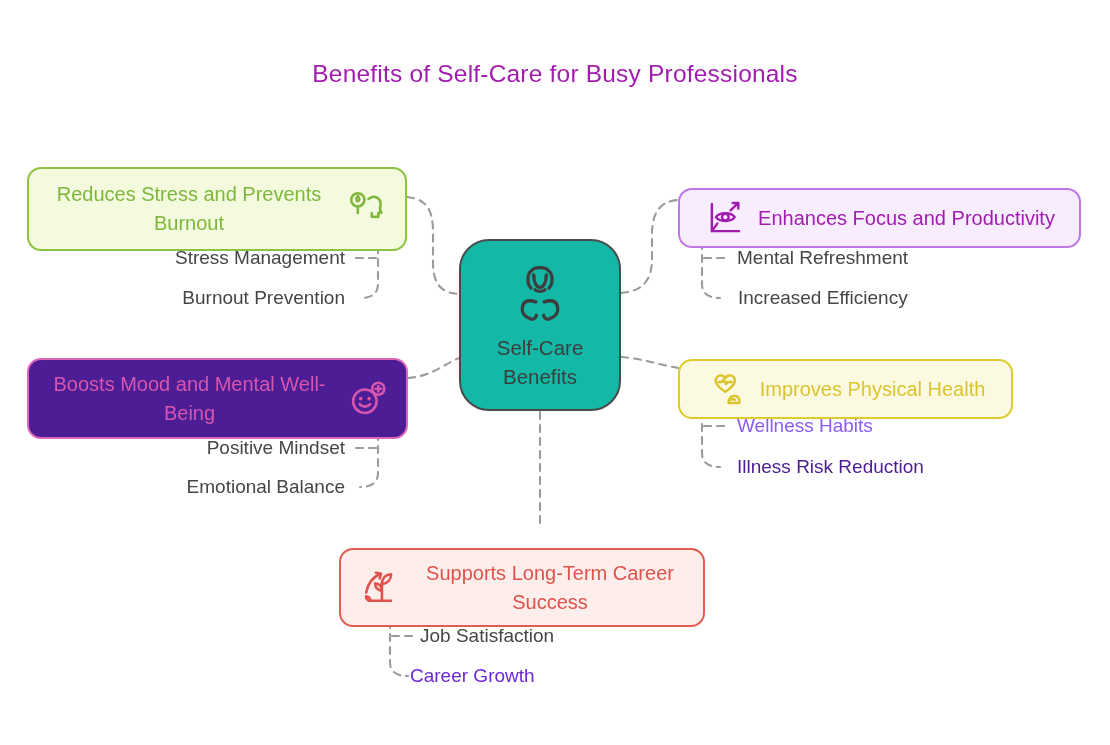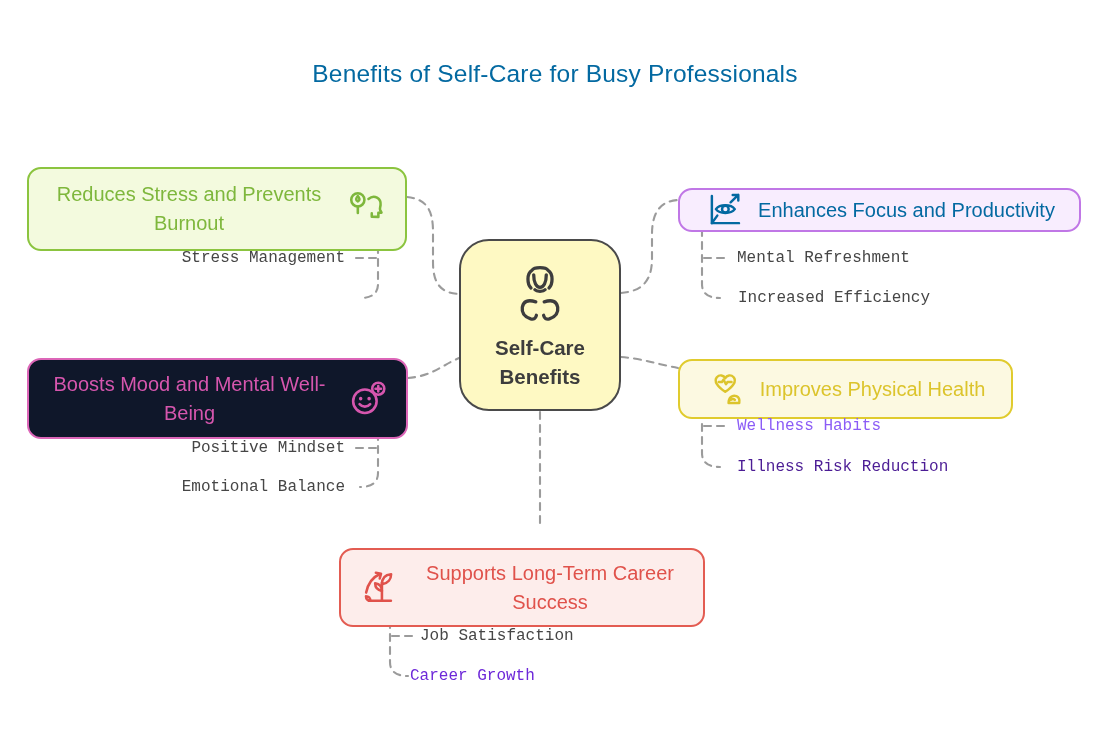--- a/index.html
+++ b/index.html
@@ -52,33 +52,32 @@
     flex-direction: column;
     align-items: center;
     justify-content: center;
     gap: 4px;
     text-align: center;
     font-size: 20.5px;
     line-height: 1.4;
   }
   .sub-label {
     position: absolute;
-    font-size: 16px;
+    font-size: 19px;
     white-space: nowrap;
     line-height: 22px;
-    font-family: Liberation Mono, monospace;
   }
   .sub-label.right-aligned { text-align: right; }
 </style>
 </head>
 <body>
 
 <div class="canvas">
 
-  <div class="title" style="color: #0369a1;">Benefits of Self-Care for Busy Professionals</div>
+  <div class="title" style="color: #a21caf;">Benefits of Self-Care for Busy Professionals</div>
 
   <svg class="connectors" viewBox="0 0 1110 745" style="color: rgb(155, 155, 155);">
     <path d="M407,197 C428,199 433,212 433,232 L433,262 C433,284 441,293 459,294"></path>
     <path d="M408,378 C432,376 441,366 459,358"></path>
     <path d="M621,293 C645,291 652,278 652,258 L652,234 C652,213 660,201 678,200"></path>
     <path d="M621,357 C645,359 656,364 678,368"></path>
     <path d="M540,412 L540,527"></path>
 
     <path d="M378,233 L378,284 Q378,298 360,298"></path>
     <path d="M376,258 L351,258"></path>
@@ -89,21 +88,21 @@
     <path d="M702,229 L702,284 Q702,298 720,298"></path>
     <path d="M704,258 L729,258"></path>
 
     <path d="M702,398 L702,453 Q702,467 720,467"></path>
     <path d="M704,426 L729,426"></path>
 
     <path d="M390,608 L390,662 Q390,676 408,676"></path>
     <path d="M392,636 L412,636"></path>
   </svg>
 
-  <div class="center-node" style="border-color: rgb(74, 74, 74); background-color: #fef9c3; color: rgb(61, 61, 61); font-weight: bold;">
+  <div class="center-node" style="border-color: rgb(74, 74, 74); background-color: #14b8a6; color: rgb(61, 61, 61);">
     <svg class="bicon" width="72" height="72" viewBox="0 0 24 24" fill="none" stroke="currentColor" stroke-width="1.1" stroke-linecap="round" stroke-linejoin="round">
       <path d="M9 10 C7.7 8.8 7.5 5.2 9.3 4.1 C10.1 2.9 13.9 2.9 14.7 4.1 C16.5 5.2 16.3 8.8 15 10"></path>
       <path d="M9.9 5.6 C9.9 8.2 10.8 9.8 12 9.8 C13.2 9.8 14.1 8.2 14.1 5.6"></path>
       <path d="M10.3 10.6 C10.9 11.3 13.1 11.3 13.7 10.6"></path>
       <path d="M10.6 14.6 Q6.6 13.4 6.1 16.4 Q5.7 19.2 8.9 20.3 Q10.4 20.7 10.8 19.1"></path>
       <path d="M13.4 14.6 Q17.4 13.4 17.9 16.4 Q18.3 19.2 15.1 20.3 Q13.6 20.7 13.2 19.1"></path>
     </svg>
     <div>
       <div>Self-Care</div>
       <div>Benefits</div>
@@ -113,35 +112,36 @@
   <div class="branch-box" style="left: 27px; top: 147px; width: 380px; height: 84px; border-color: rgb(139, 196, 63); background-color: rgb(243, 250, 222); color: rgb(126, 183, 60);">
     <span style="max-width:292px;">Reduces Stress and Prevents Burnout</span>
     <svg class="bicon" width="44" height="44" viewBox="0 0 24 24" fill="none" stroke="currentColor" stroke-width="1.4" stroke-linecap="round" stroke-linejoin="round">
       <circle cx="7" cy="7" r="3.6"></circle>
       <path d="M7 4.9 C5.9 6.2 5.7 7.2 7 7.9 C8.3 7.2 8.1 6.2 7 4.9 Z"></path>
       <path d="M7 10.6 L7 14.2"></path>
       <path d="M12.8 6.5 C16 3.8 19.8 6.2 19.4 9.8 C19.3 11 18.8 11.7 19.2 12.6 L19.9 14 L18.2 14 L18.2 16.3 L14.6 16.2 L14.6 14.4"></path>
     </svg>
   </div>
   <div class="sub-label right-aligned" style="right: 765px; top: 247px; color: rgb(70, 70, 70);">Stress Management</div>
+  <div class="sub-label right-aligned" style="right: 765px; top: 287px; color: rgb(70, 70, 70);">Burnout Prevention</div>
 
-  <div class="branch-box" style="left: 27px; top: 338px; width: 381px; height: 81px; border-color: rgb(220, 102, 184); background-color: #0f172a; color: rgb(214, 86, 174);">
+  <div class="branch-box" style="left: 27px; top: 338px; width: 381px; height: 81px; border-color: rgb(220, 102, 184); background-color: #4c1d95; color: rgb(214, 86, 174);">
     <span style="max-width:296px;">Boosts Mood and Mental Well-Being</span>
     <svg class="bicon" width="44" height="44" viewBox="0 0 24 24" fill="none" stroke="currentColor" stroke-width="1.4" stroke-linecap="round" stroke-linejoin="round">
       <circle cx="10.3" cy="13.2" r="6.4"></circle>
       <path d="M8 11.7 L8 11.8 M12.6 11.7 L12.6 11.8" stroke-width="1.9"></path>
       <path d="M7.4 14.8 A3.8 3.8 0 0 0 13.2 14.8"></path>
       <circle cx="17.6" cy="6.4" r="3.3"></circle>
       <path d="M17.6 4.9 L17.6 7.9 M16.1 6.4 L19.1 6.4"></path>
     </svg>
   </div>
   <div class="sub-label right-aligned" style="right: 765px; top: 437px; color: rgb(70, 70, 70);">Positive Mindset</div>
   <div class="sub-label right-aligned" style="right: 765px; top: 476px; color: rgb(70, 70, 70);">Emotional Balance</div>
 
-  <div class="branch-box" style="left: 678px; top: 168px; width: 403px; height: 44px; border-color: rgb(192, 119, 230); background-color: rgb(248, 237, 254); color: #0369a1;">
+  <div class="branch-box" style="left: 678px; top: 168px; width: 403px; height: 60px; border-color: rgb(192, 119, 230); background-color: rgb(248, 237, 254); color: #a21caf;">
     <svg class="bicon" width="42" height="42" viewBox="0 0 24 24" fill="none" stroke="currentColor" stroke-width="1.4" stroke-linecap="round" stroke-linejoin="round">
       <path d="M4.5 4 L4.5 19.5 L20 19.5"></path>
       <path d="M4.5 19.5 L7.6 15.2"></path>
       <path d="M6.8 11.5 C9 8.6 15.4 8.6 17.6 11.5 C15.4 14.4 9 14.4 6.8 11.5 Z"></path>
       <circle cx="12.2" cy="11.5" r="1.9"></circle>
       <path d="M15.2 7.6 L19.6 3.4 M16.4 3.4 L19.6 3.4 L19.6 6.6"></path>
     </svg>
     <span>Enhances Focus and Productivity</span>
   </div>
   <div class="sub-label" style="left: 737px; top: 247px; color: rgb(70, 70, 70);">Mental Refreshment</div>

